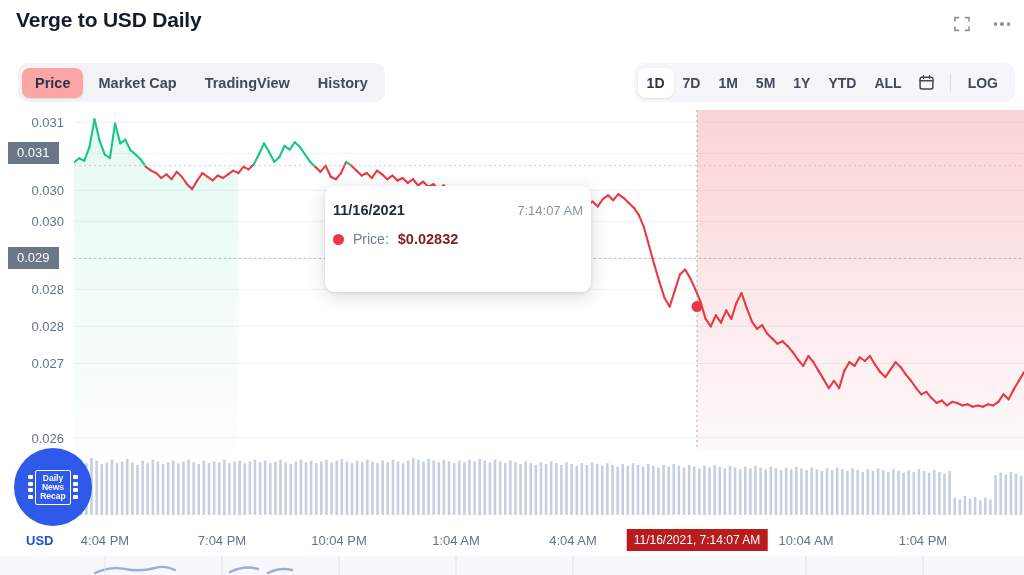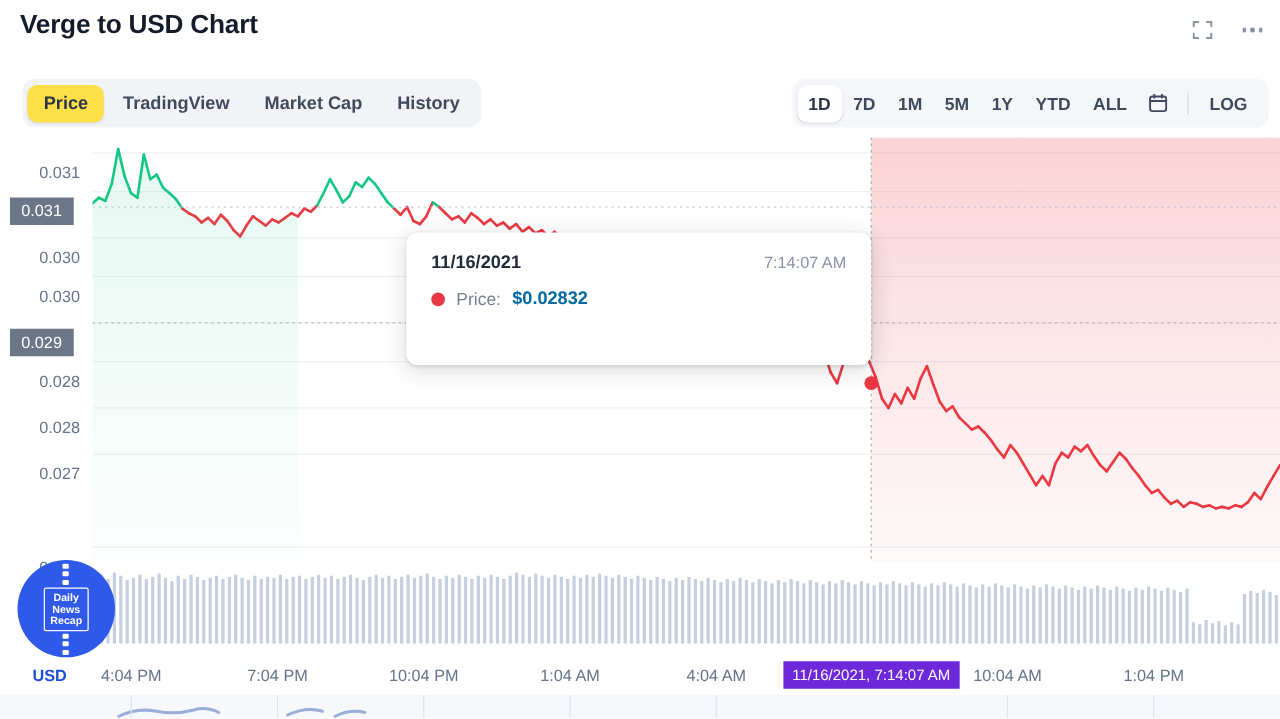--- a/index.html
+++ b/index.html
@@ -26,21 +26,21 @@
   .controls { position: absolute; top: 63px; left: 0; width: 1024px; height: 40px; }
   .segmented {
     position: absolute; left: 18px; top: 0;
     background: #f1f3f7; border-radius: 10px; padding: 4px;
     display: flex; align-items: center; gap: 2px; height: 39px;
   }
   .seg-item {
     font-size: 14.5px; font-weight: bold; color: #404a5c;
     padding: 7px 13px; border-radius: 8px; cursor: pointer; white-space: nowrap;
   }
-  .seg-item.active { background: #fde047; color: #2b3445; box-shadow: 0 1px 2px rgba(16,24,40,.10); }
+  .seg-item.active { background: #fca5a5; color: #2b3445; box-shadow: 0 1px 2px rgba(16,24,40,.10); }
 
   .ranges {
     position: absolute; right: 9px; top: 0;
     background: #f4f6f9; border-radius: 10px; padding: 4px 8px 4px 4px;
     display: flex; align-items: center; height: 39px;
   }
   .range-item {
     font-size: 14px; font-weight: bold; color: #404a5c;
     padding: 7px 9px; border-radius: 8px; cursor: pointer; white-space: nowrap;
   }
@@ -56,73 +56,73 @@
   
   .ylab {
     position: absolute; right: 0; font-size: 13px; color: #64748b;
     transform: translateY(-50%); text-align: right; white-space: nowrap;
   }
   .ybadge {
     position: absolute; font-size: 13px; color: #ffffff; background: #6c7689;
     padding: 3px 9px 4px 9px; transform: translateY(-50%); white-space: nowrap;
     font-weight: normal;
   }
-  .yaxis { position: absolute; left: 0; top: 126px; width: 72px; height: 405px; padding-left: 46px; }
+  .yaxis { position: absolute; left: 0; top: 110px; width: 72px; height: 405px; padding-left: 46px; }
 
   
   .xaxis { position: absolute; left: 0; top: 528px; width: 1024px; height: 26px; }
   .xcur { position: absolute; left: 26px; top: 5px; font-size: 13px; color: #1d4ed8; font-weight: bold; }
   .xlab { position: absolute; top: 5px; font-size: 13px; color: #64748b; white-space: nowrap; transform: translateX(-50%); }
   .xbadge {
-    position: absolute; top: 1px; font-size: 12px; color: #fff; background: #6d28d9;
+    position: absolute; top: 1px; font-size: 12px; color: #fff; background: #b91c1c;
     padding: 4px 7px; white-space: nowrap; transform: translateX(-50%);
   }
 
   
   .tooltip {
-    position: absolute; left: 325px; top: 186px; width: 372px; height: 106px;
+    position: absolute; left: 325px; top: 186px; width: 266px; height: 106px;
     background: #ffffff; border-radius: 9px;
     box-shadow: 0 4px 18px rgba(16,24,40,.16), 0 1px 3px rgba(16,24,40,.10);
-    padding: 16px 20px; z-index: 30;
+    padding: 16px 8px; z-index: 30;
   }
   .tt-row1 { display: flex; justify-content: space-between; align-items: baseline; margin-bottom: 13px; }
   .tt-date { font-size: 14.5px; font-weight: bold; color: #1f2a3a; }
   .tt-time { font-size: 13px; color: #8a94a6; }
   .tt-line { display: flex; align-items: center; gap: 9px; margin-bottom: 9px; }
   .tt-key { font-size: 14px; color: #74808f; }
-  .tt-val { font-size: 14.5px; font-weight: bold; color: #0369a1; }
+  .tt-val { font-size: 14.5px; font-weight: bold; color: #7f1d1d; }
   .tt-dot { width: 11px; height: 11px; border-radius: 50%; background: #ea3943; display: block; }
 
   
   .logo {
     position: absolute; left: 14px; top: 448px; width: 78px; height: 78px;
     border-radius: 50%; background: #2f59e8; z-index: 25;
     display: flex; align-items: center; justify-content: center;
   }
-  .logo-inner { display: flex; align-items: center; gap: 2px; flex-direction: column; }
+  .logo-inner { display: flex; align-items: center; gap: 2px; }
   .film-col { display: flex; flex-direction: column; gap: 2.5px; }
   .film-col i { width: 5px; height: 4px; background: #fff; display: block; border-radius: 1px; }
   .logo-text {
     border: 1.6px solid #fff; border-radius: 2px; padding: 3px 4px;
     color: #fff; font-size: 8.5px; font-weight: bold; line-height: 9px; text-align: center;
   }
 
   
   .bottom-strip {
     position: absolute; left: 0; top: 556px; width: 1024px; height: 19px;
     background: #f7f8fc; overflow: hidden;
   }
 </style>
 </head>
 <body>
 
 <div class="page">
 
   <div class="header">
-    <div class="page-title">Verge to USD Chart</div>
+    <div class="page-title">Verge to USD Daily</div>
     <div class="hdr-icons">
       <div class="icon-btn">
         <svg width="18" height="18" viewBox="0 0 18 18" fill="none" stroke="#8a94a6" stroke-width="1.6" stroke-linecap="round">
           <path d="M2 6 V2.6 H5.6"></path>
             <path d="M16 6 V2.6 H12.4"></path>
           <path d="M2 12 V15.4 H5.6"></path>
             <path d="M16 12 V15.4 H12.4"></path>
         </svg>
       </div>
       <div class="icon-btn">
@@ -131,22 +131,22 @@
             <i></i>
             <i></i>
           </span>
       </div>
     </div>
   </div>
 
   <div class="controls">
     <div class="segmented">
       <div class="seg-item active">Price</div>
+      <div class="seg-item">Market Cap</div>
       <div class="seg-item">TradingView</div>
-      <div class="seg-item">Market Cap</div>
       <div class="seg-item">History</div>
     </div>
 
     <div class="ranges">
       <div class="range-item active">1D</div>
       <div class="range-item">7D</div>
       <div class="range-item">1M</div>
       <div class="range-item">5M</div>
       <div class="range-item">1Y</div>
       <div class="range-item">YTD</div>

